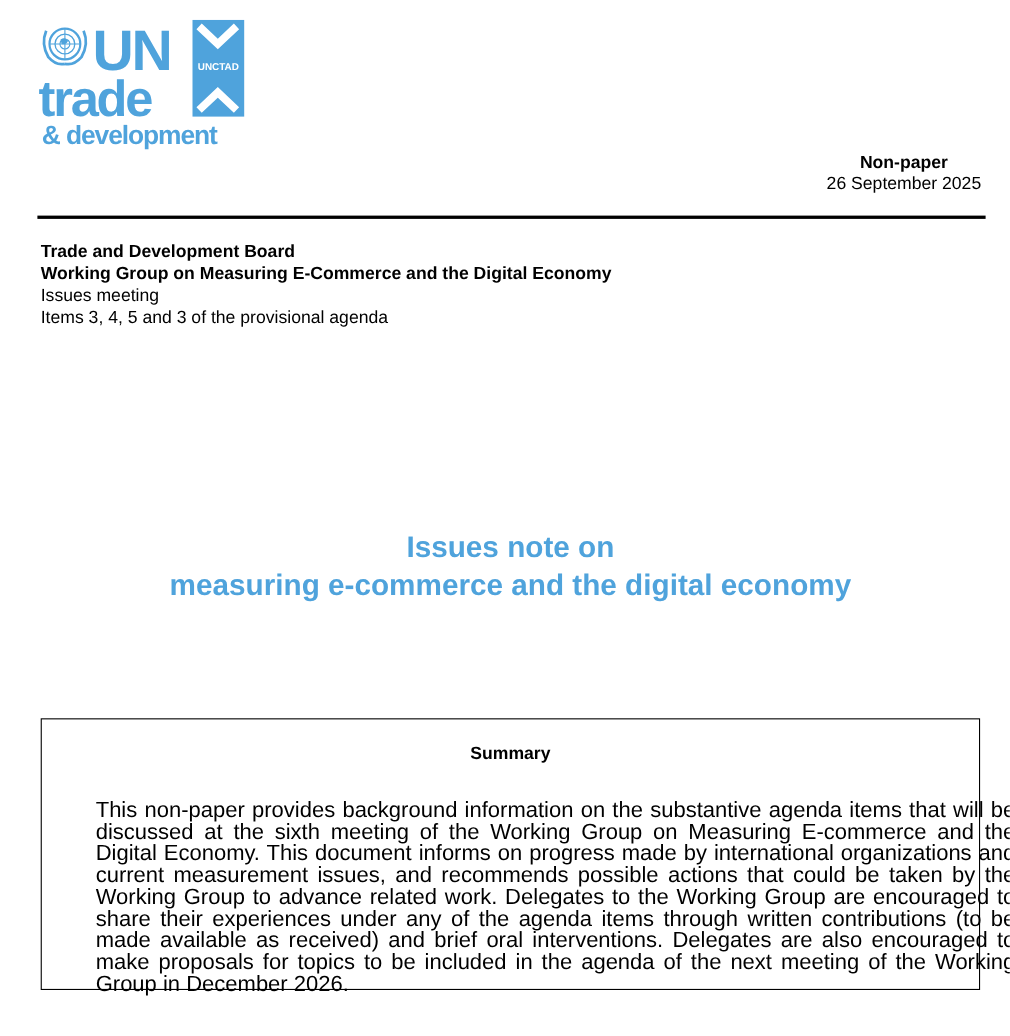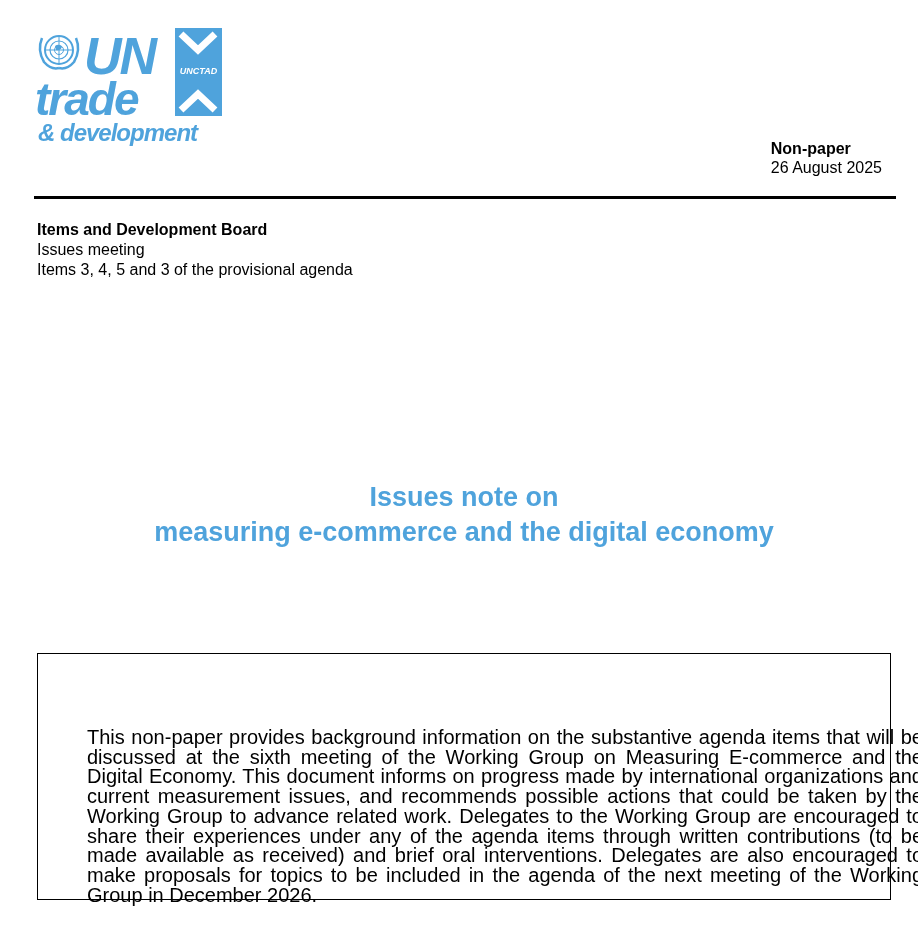--- a/index.html
+++ b/index.html
@@ -11,31 +11,30 @@
       width: 918px;
       height: 942px;
       position: relative;
       overflow: hidden;
       font-family: "Liberation Sans", "DejaVu Sans", sans-serif;
       color: #000000;
     }
     .logo {
       position: absolute;
       left: 35px;
-      top: 28px;
+      top: 18px;
       width: 190px;
       height: 118px;
-      font-style: italic;
     }
     .logo svg { display: block; }
     .doc-meta {
       position: absolute;
-      right: 36px;
+      right: 26px;
       top: 139px;
-      text-align: left;
+      text-align: center;
       font-size: 16px;
       line-height: 19px;
     }
     .doc-meta .doc-type { font-weight: bold; }
     .rule {
       position: absolute;
       left: 34px;
       top: 196px;
       width: 862px;
       height: 3px;
@@ -117,31 +116,33 @@
       <rect x="140" y="0" width="47" height="88" fill="#4fa3dc"></rect>
       <polyline points="146,6 163,22 180,6" fill="none" stroke="#ffffff" stroke-width="7" stroke-linejoin="miter"></polyline>
       <polyline points="146,82 163,66 180,82" fill="none" stroke="#ffffff" stroke-width="7" stroke-linejoin="miter"></polyline>
       <text x="163.5" y="46" text-anchor="middle" font-family="Liberation Sans, sans-serif" font-weight="bold" font-size="9" fill="#ffffff">UNCTAD</text>
     </g>
   </svg>
 </div>
 
 <div class="doc-meta">
   <div class="doc-type">Non-paper</div>
-  <div>26 August 2025</div>
+  <div>26 September 2025</div>
 </div>
 
 <div class="rule"></div>
 
 <div class="session">
-  <div class="bold">Items and Development Board</div>
+  <div class="bold">Trade and Development Board</div>
+  <div class="bold">Working Group on Measuring E-Commerce and the Digital Economy</div>
   <div>Issues meeting</div>
   <div>Items 3, 4, 5 and 3 of the provisional agenda</div>
 </div>
 
 <div class="title">
   <div>Issues note on</div>
   <div>measuring e-commerce and the digital economy</div>
 </div>
 
 <div class="summary-box">
+  <div class="summary-heading">Summary</div>
   <div class="summary-text">This non-paper provides background information on the substantive agenda items that will be discussed at the sixth meeting of the Working Group on Measuring E-commerce and the Digital Economy. This document informs on progress made by international organizations and current measurement issues, and recommends possible actions that could be taken by the Working Group to advance related work. Delegates to the Working Group are encouraged to share their experiences under any of the agenda items through written contributions (to be made available as received) and brief oral interventions. Delegates are also encouraged to make proposals for topics to be included in the agenda of the next meeting of the Working Group in December 2026.</div>
 </div>
 
 </body></html>

